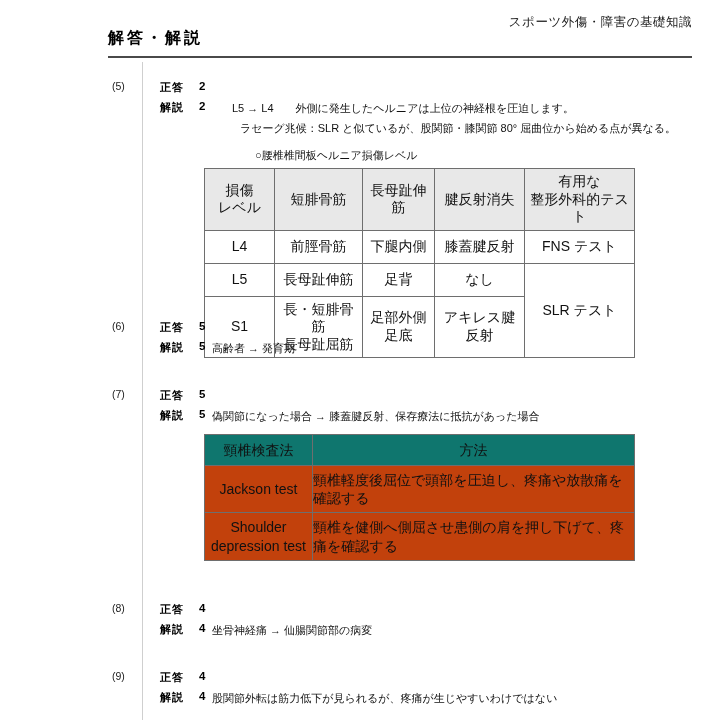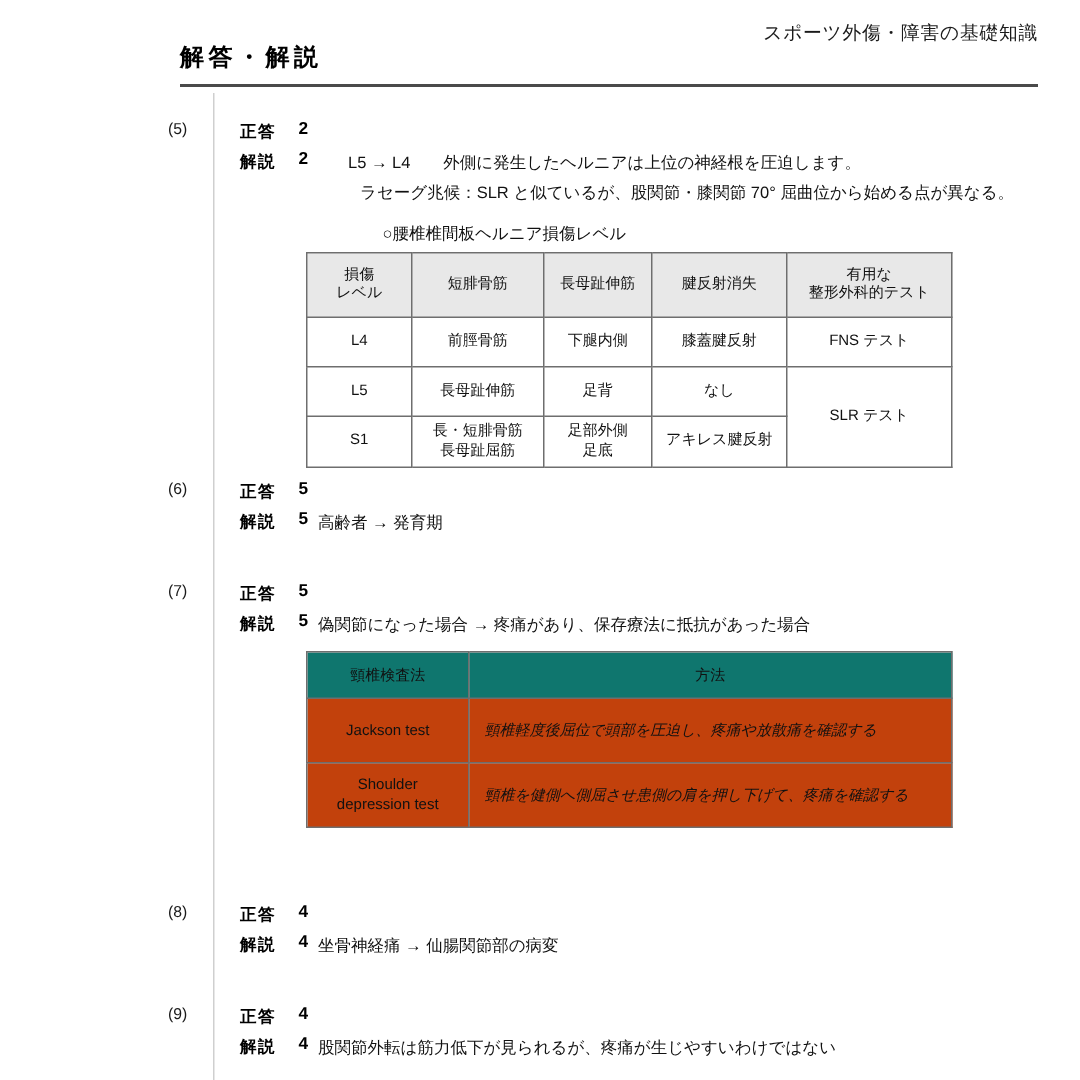--- a/index.html
+++ b/index.html
@@ -25,21 +25,21 @@
   .left-rule {
     position: absolute;
     left: 142px;
     top: 62px;
     bottom: 0;
     width: 1px;
     background: #cfcfcf;
   }
   .header {
     position: absolute;
-    left: 16px; right: 0; top: 0;
+    left: 4px; right: 0; top: 0;
     height: 58px;
   }
   .header-right {
     position: absolute;
     right: 28px;
     top: 14px;
     font-size: 12.5px;
     letter-spacing: 0.5px;
     color: #1a1a1a;
   }
@@ -96,21 +96,21 @@
   .text {
     position: absolute;
     left: 212px;
     font-size: 11px;
     color: #111;
     white-space: nowrap;
   }
   
   table {
     border-collapse: collapse;
-    font-size: 10px;
+    font-size: 14px;
     color: #111;
   }
   table.lumbar {
     position: absolute;
     left: 204px;
     width: 430px;
     table-layout: fixed;
   }
   table.lumbar th, table.lumbar td {
     border: 1px solid #6e6e6e;
@@ -145,22 +145,21 @@
     background: #0f766e;
     font-weight: normal;
     height: 20px;
   }
   table.cervical td {
     height: 32px;
     background: #c2410c;
   }
   table.cervical td.method {
     text-align: left;
-    padding-left: 10px;
-    font-style: italic;
+    padding-left: 0;
   }
 </style>
 </head>
 <body>
 
 <div class="page">
 
   <div class="header">
     <div class="header-right">スポーツ外傷・障害の基礎知識</div>
     <div class="header-title">解答・解説</div>
@@ -172,21 +171,21 @@
   <div class="content">
 
     <div class="qblock">
       <div class="qnum" style="top:18px;">(5)</div>
       <div class="lbl" style="top:18px;">正答</div>
       <div class="ansnum" style="top:18px;">2</div>
 
       <div class="lbl" style="top:38px;">解説</div>
       <div class="ansnum" style="top:38px;">2</div>
       <div class="text" style="top:39px;padding-left:20px;">L5 → L4　　外側に発生したヘルニアは上位の神経根を圧迫します。</div>
-      <div class="text" style="top:59px; left:240px;">ラセーグ兆候：SLR と似ているが、股関節・膝関節 70° 屈曲位から始める点が異なる。</div>
+      <div class="text" style="top:59px; left:240px;">ラセーグ兆候：SLR と似ているが、股関節・膝関節 80° 屈曲位から始める点が異なる。</div>
 
       <div class="text" style="top:86px; left:212px;margin-left:43px;">○腰椎椎間板ヘルニア損傷レベル</div>
 
       <table class="lumbar" style="top:106px;">
         <colgroup>
           <col style="width:70px;">
           <col style="width:88px;">
           <col style="width:72px;">
           <col style="width:90px;">
           <col style="width:110px;">
@@ -247,21 +246,21 @@
       <div class="text" style="top:279px;">高齢者 → 発育期</div>
     </div>
 
     <div class="qblock">
       <div class="qnum" style="top:326px;">(7)</div>
       <div class="lbl" style="top:326px;">正答</div>
       <div class="ansnum" style="top:326px;">5</div>
 
       <div class="lbl" style="top:346px;">解説</div>
       <div class="ansnum" style="top:346px;">5</div>
-      <div class="text" style="top:347px;">偽関節になった場合 → 疼痛があり、保存療法に抵抗があった場合</div>
+      <div class="text" style="top:347px;">偽関節になった場合 → 膝蓋腱反射、保存療法に抵抗があった場合</div>
 
       <table class="cervical" style="top:372px;">
         <colgroup>
           <col style="width:108px;">
           <col style="width:322px;">
         </colgroup>
         <thead>
           <tr>
             <th>頸椎検査法</th>
             <th>方法</th>

